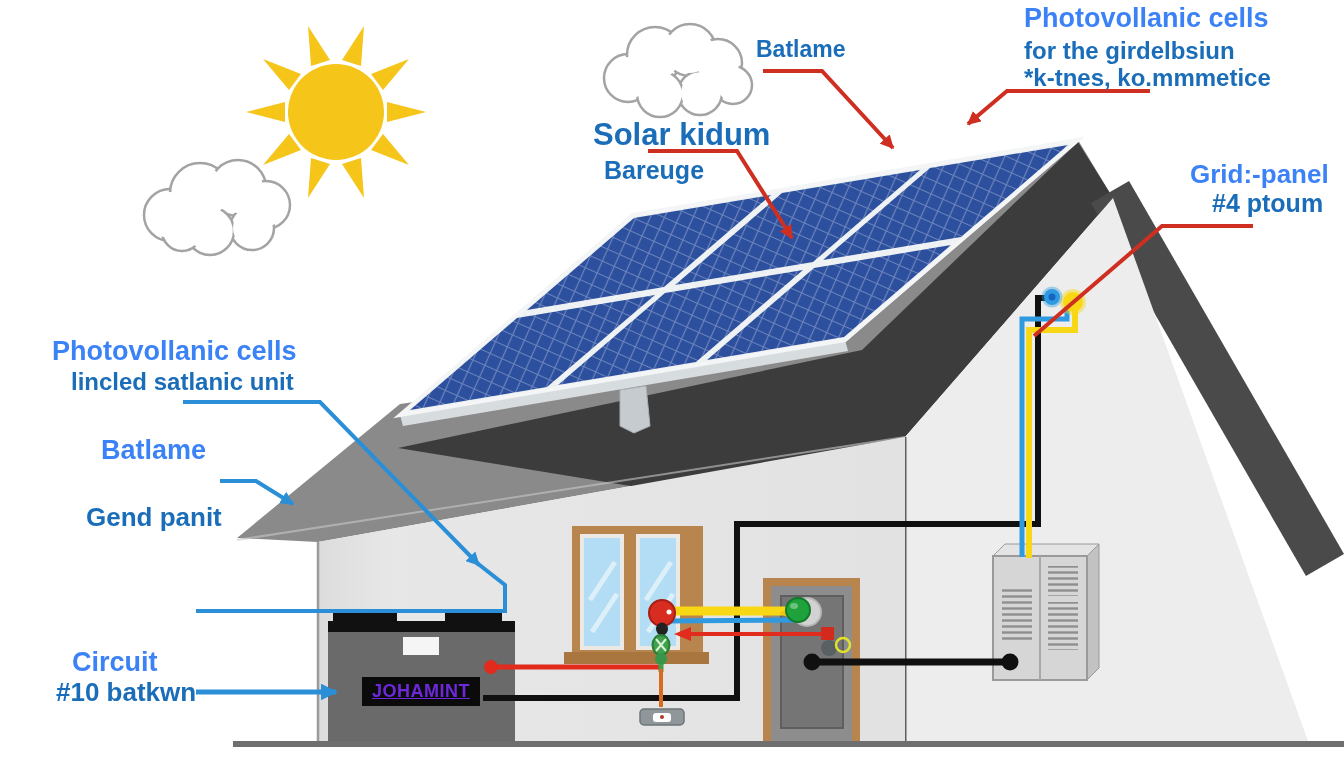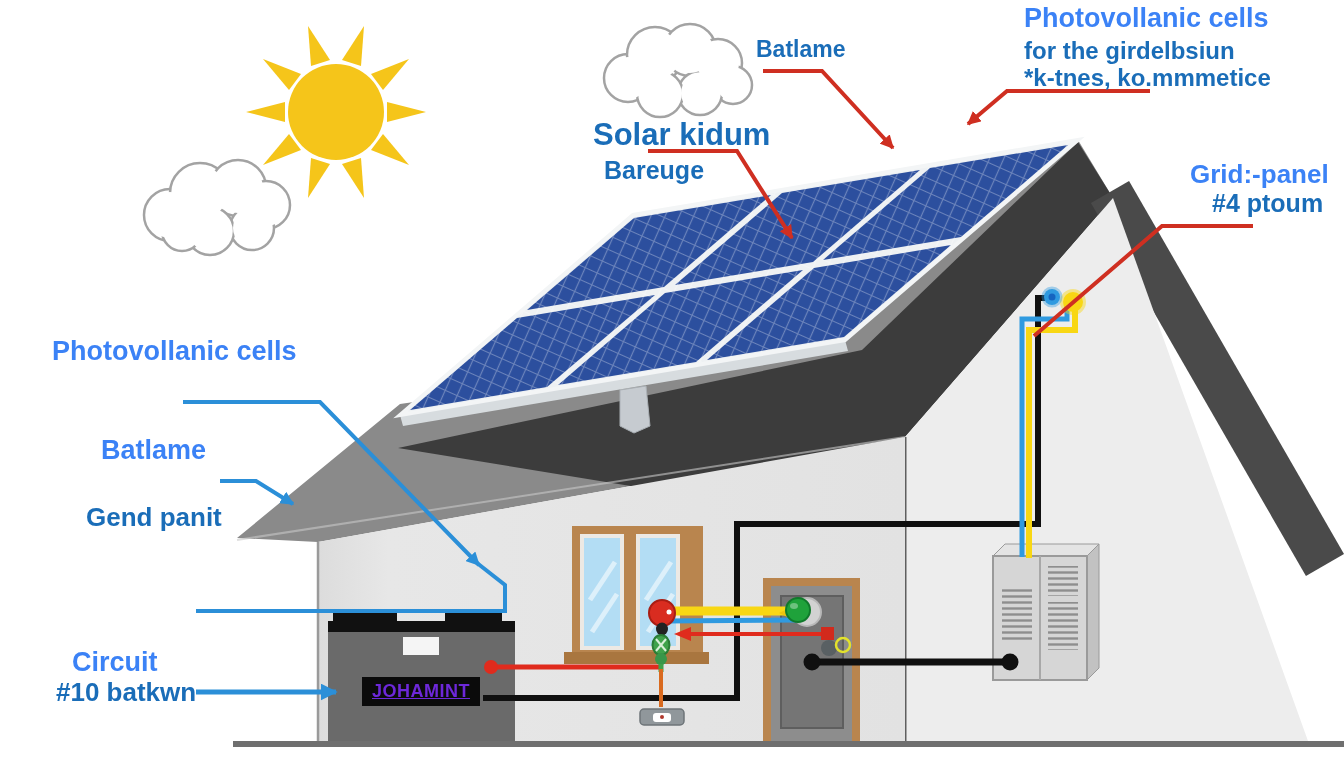--- a/index.html
+++ b/index.html
@@ -235,20 +235,21 @@
 <div class="lbl blue" style="left:604px; top:157px; font-size:25px;">Bareuge</div>
 
 <div class="lbl black" style="left:1024px; top:4px;  font-size:27px;">Photovollanic cells</div>
 <div class="lbl blue" style="left:1024px; top:65px; font-size:24px;">*k-tnes, ko.mmmetice</div>
 <div class="lbl blue" style="left:1024px; top:38px; font-size:24px;">for the girdelbsiun</div>
 
 <div class="lbl black" style="left:1190px; top:161px; font-size:26px;">Grid:-panel</div>
 <div class="lbl blue" style="left:1212px; top:190px; font-size:25px;">#4 ptoum</div>
 
 <div class="lbl black" style="left:52px;  top:337px; font-size:27px;">Photovollanic cells</div>
+<div class="lbl blue" style="left:71px;  top:369px; font-size:24px;">lincled satlanic unit</div>
 
 <div class="lbl black" style="left:101px; top:436px; font-size:27px;">Batlame</div>
 <div class="lbl blue" style="left:86px;  top:468px; font-size:26px;margin-top:36px;">Gend panit</div>
 
 
 <div class="lbl black" style="left:72px;  top:648px; font-size:27px;">Circuit</div>
 <div class="lbl blue" style="left:56px;  top:679px; font-size:26px;">#10 batkwn</div>
 
 <div class="lbl white" style="left:368px; top:682px; width:106px; text-align:center; font-size:18px; letter-spacing:0.5px;">JOHAMINT</div>
 

